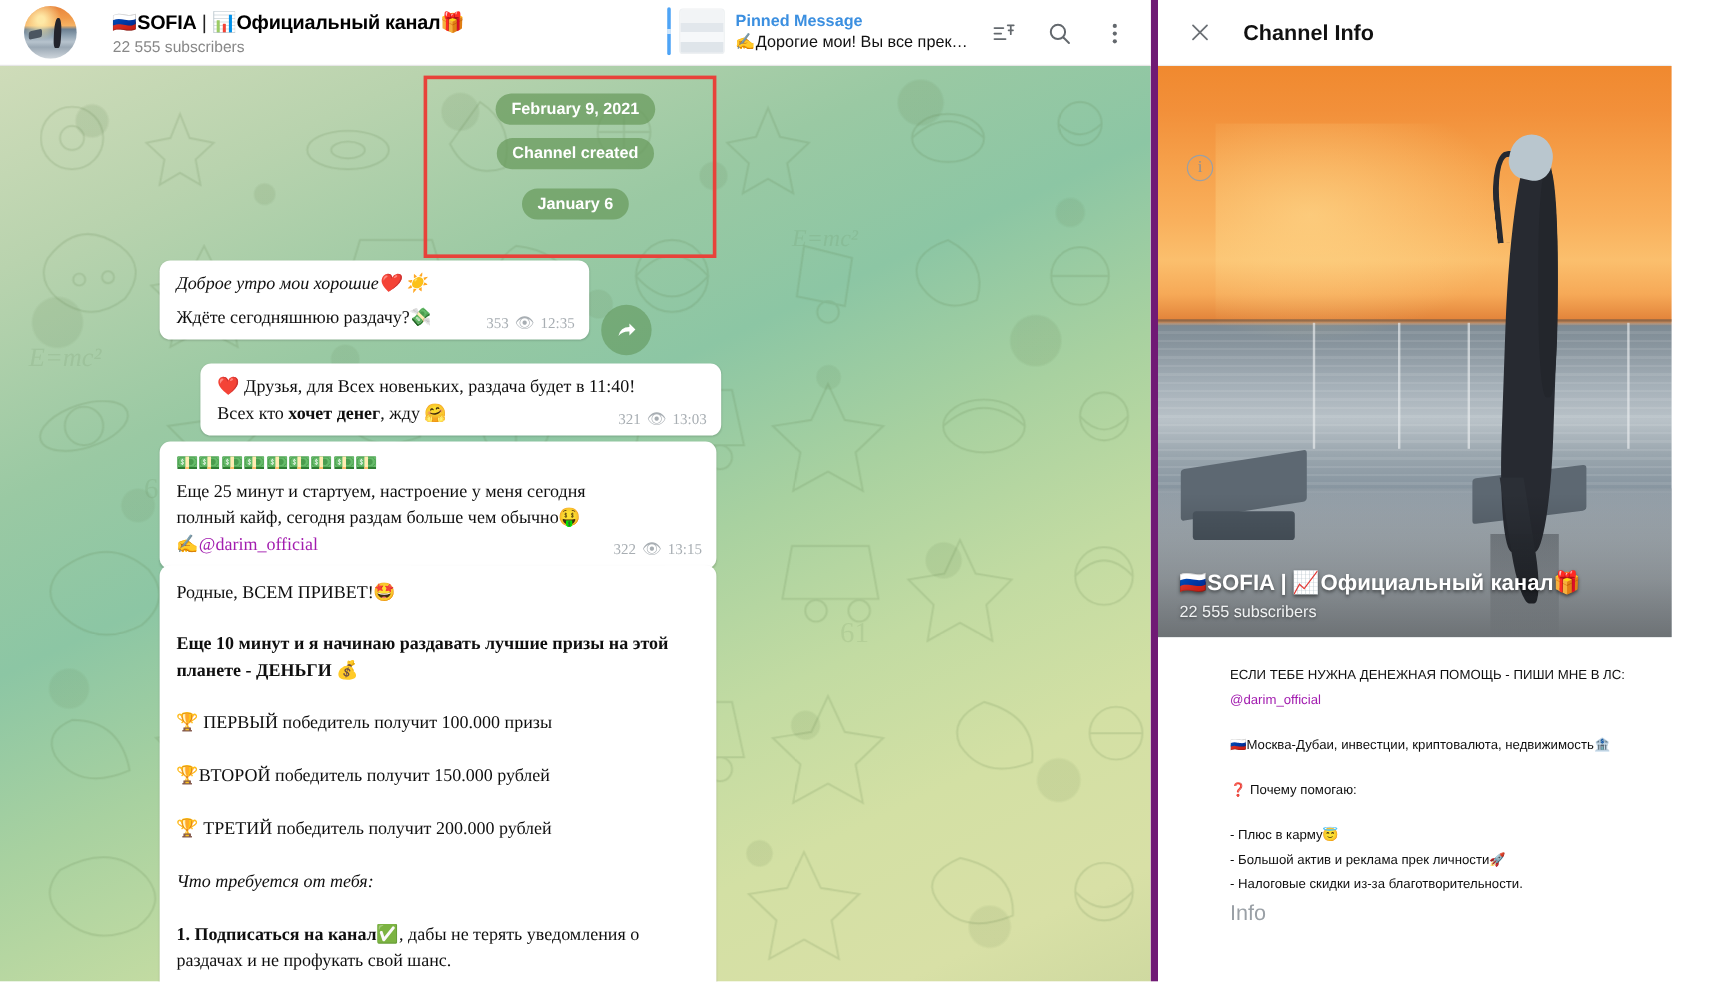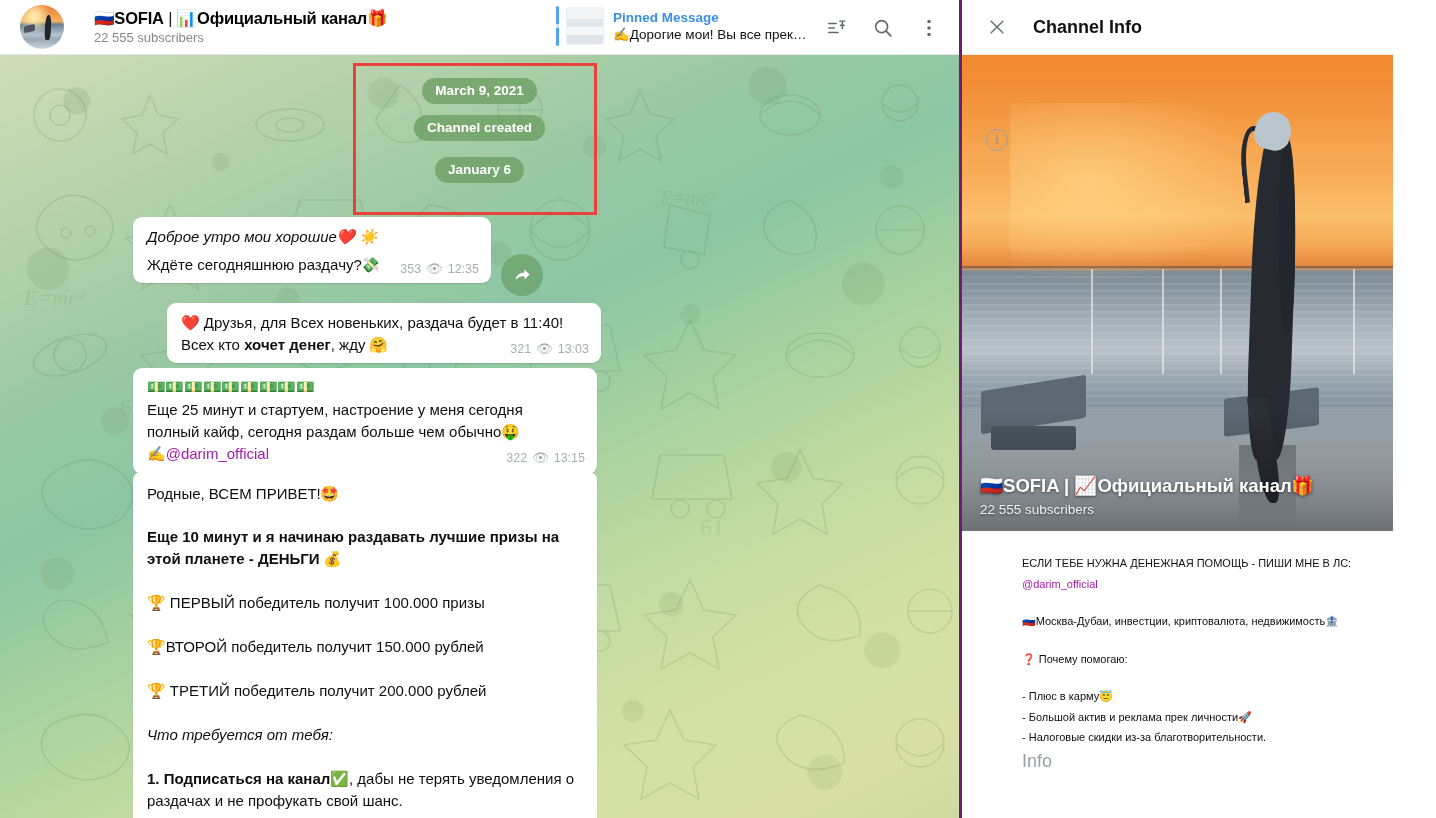--- a/index.html
+++ b/index.html
@@ -112,41 +112,41 @@
   }
   .annot-box {
     position: absolute; left: 353px; top: 63px; width: 244px; height: 152px;
     border: 3px solid #e8423a; pointer-events: none; z-index: 4;
   }
 
   
   .msgs { position: absolute; left: 0; top: 0; width: 959px; }
   .bubble {
     position: absolute; background: #fff; border-radius: 9px; padding: 9px 12px 7px 14px;
-    box-shadow: 0 1px 1.5px rgba(0,0,0,.12); color: #0f0f0f; font-size: 15px; line-height: 22px;
+    box-shadow: 0 1px 1.5px rgba(0,0,0,.12); color: #0f0f0f; font-size: 15px; line-height: 22px; font-family: Liberation Serif, serif;
   }
   .bubble p { margin: 0; }
   .bubble p + p { margin-top: 6px; }
   .bubble .ital { font-style: italic; }
   .bubble .bold { font-weight: bold; }
   .link { color: #a21caf; }
   .meta {
     float: right; margin-left: 12px; color: #a8aeb3; font-size: 12.5px;
     display: inline-flex; align-items: center; gap: 5px; position: relative; top: 4px;
   }
   .meta .eye { font-size: 13px; }
 
   .fwd-btn {
     position: absolute; width: 42px; height: 42px; border-radius: 50%;
     background: rgba(92,146,84,.55); display: flex; align-items: center; justify-content: center;
     cursor: pointer;
   }
 
   
-  #info-col { width: 434px; height: 818px; background: #fff; border-left: 3px solid #701a75; position: relative; overflow: hidden; }
+  #info-col { width: 434px; height: 818px; background: #fff; border-left: 6px solid #701a75; position: relative; overflow: hidden; }
   .info-header { height: 55px; display: flex; align-items: center; border-bottom: 1px solid #ededed; }
   .close-x { margin-left: 22px; width: 26px; height: 26px; cursor: pointer; color: #6b7075; display:flex; align-items:center; justify-content:center; }
   .info-title { margin-left: 23px; font-size: 18px; font-weight: bold; color: #111; }
 
   .hero {
     position: relative; width: 477px; height: 476px; overflow: hidden;
     background:
       linear-gradient(to bottom,
         #f0892f 0%, #f2903a 8%, #f6a24c 18%, #f9b05c 27%,
         #fbbf6d 34%, #f6a957 40%, #e2833a 44.5%,
@@ -354,21 +354,21 @@
           <text x="24" y="250" font-size="22" font-family="serif" font-style="italic" fill="#5a7a46" stroke="none">E=mc²</text>
           <text x="120" y="360" font-size="24" font-family="serif" fill="#5a7a46" stroke="none">61</text>
           <text x="660" y="150" font-size="20" font-family="serif" font-style="italic" fill="#5a7a46" stroke="none">E=mc²</text>
           <text x="700" y="480" font-size="24" font-family="serif" fill="#5a7a46" stroke="none">61</text>
         </g>
       </svg>
     </div>
 
     <div class="chip-stack">
       <div class="chip-row">
-        <div class="chip">March 9, 2021</div>
+        <div class="chip">February 9, 2021</div>
       </div>
       <div class="chip-row">
         <div class="chip">Channel created</div>
       </div>
       <div class="chip-row" style="margin-top:16px;">
         <div class="chip">January 6</div>
       </div>
     </div>
 
     <div class="annot-box"></div>

